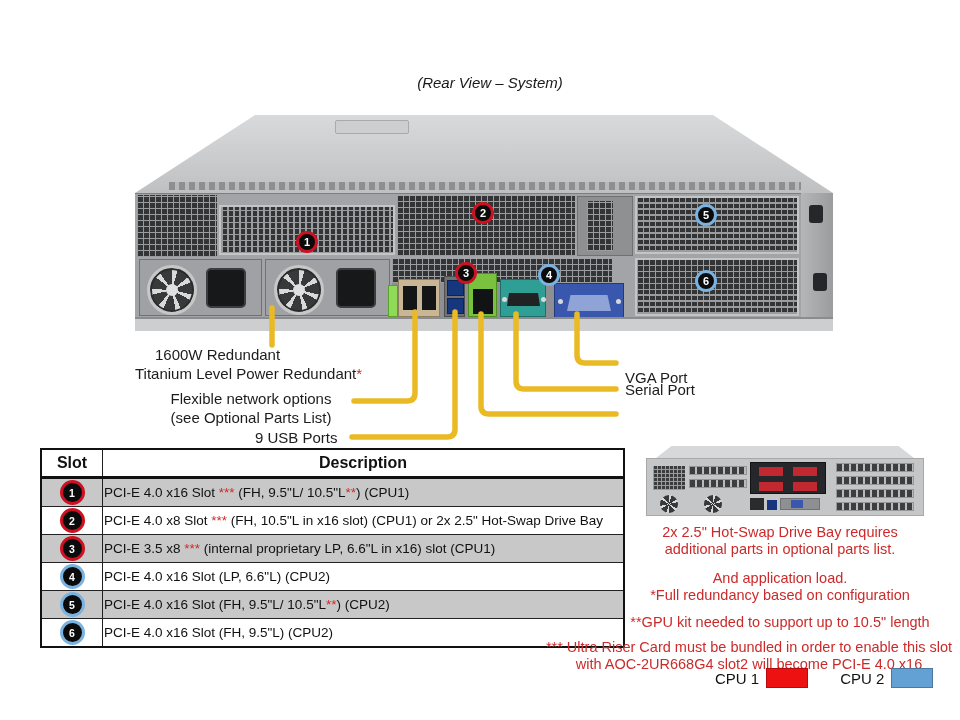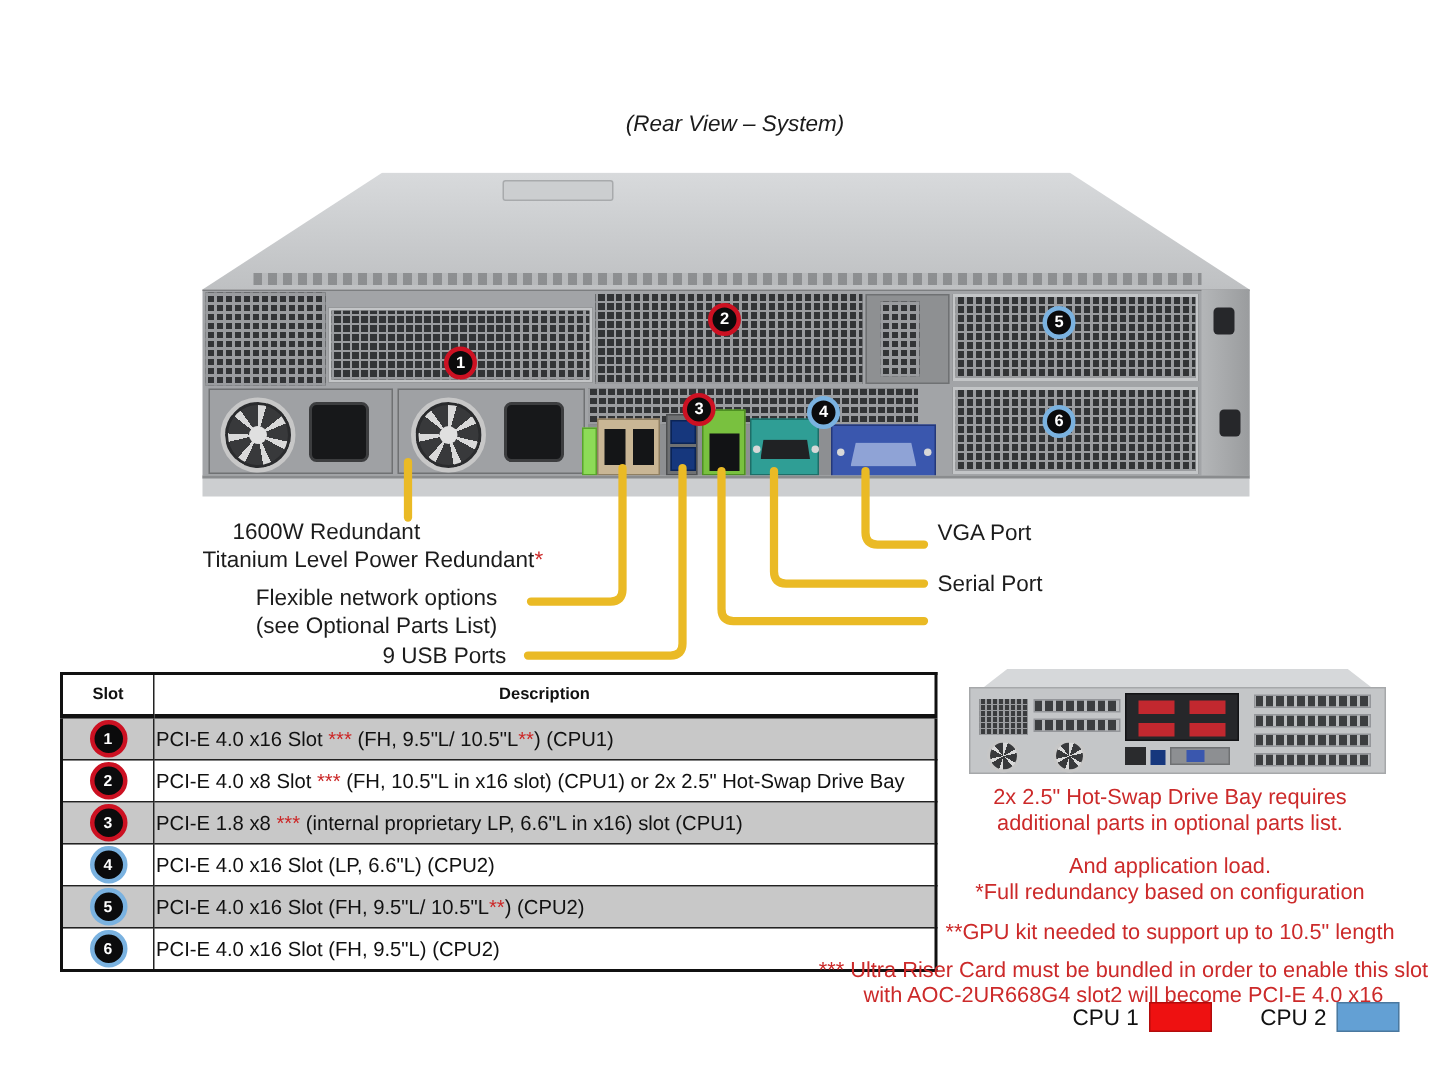--- a/index.html
+++ b/index.html
@@ -57,21 +57,21 @@
 
   
   .lbl{font-size:15px;color:#1c1c1c;}
   .red-txt{color:#cc2a2a;}
 
   
   .slot-table{left:40px;top:448px;width:585px;border-collapse:collapse;position:absolute;
       font-size:13.5px;color:#111;}
   .slot-table th,.slot-table td{border:1px solid #222;}
   .slot-table{border:2px solid #111;}
-  .slot-table th{height:24px;font-size:11px;font-weight:bold;border-bottom:3px solid #111;}
+  .slot-table th{height:24px;font-size:16px;font-weight:bold;border-bottom:3px solid #111;}
   .slot-table .th-slot{width:58px;}
   .slot-table td{height:24px;}
   .slot-table tr.shaded{background:#c8c8c8;}
   .slot-cell{text-align:center;}
   .desc-cell{}
   .badge{display:inline-flex;width:19px;height:19px;border-radius:50%;background:#0b0b0c;color:#fff;
       font-size:10.5px;font-weight:bold;align-items:center;justify-content:center;box-sizing:content-box;}
   .badge.ring-red{border:3px solid #cc1122;}
   .badge.ring-blue{border:3px solid #7ab2e0;}
 
@@ -175,42 +175,42 @@
 
   <div class="abs lbl" style="left:135px;top:345px;line-height:19px;">
     <div style="margin-left:20px;">1600W Redundant</div>
     <div><span>Titanium Level Power Redundant</span><span class="red-txt">*</span></div>
   </div>
   <div class="abs lbl" style="left:145px;top:389px;width:212px;text-align:center;line-height:19px;">
     <div>Flexible network options</div>
     <div>(see Optional Parts List)</div>
   </div>
   <div class="abs lbl" style="left:255px;top:429px;">9 USB Ports</div>
-  <div class="abs lbl" style="left:625px;top:347px;">VGA Port</div>
+  <div class="abs lbl" style="left:625px;top:369px;">VGA Port</div>
   <div class="abs lbl" style="left:625px;top:381px;">Serial Port</div>
 
   <table class="slot-table">
     <thead>
       <tr>
         <th class="th-slot">Slot</th>
         <th>Description</th>
       </tr>
     </thead>
     <tbody>
         <tr class="shaded">
           <td class="slot-cell"><span class="badge ring-red">1</span></td>
           <td class="desc-cell"><span>PCI-E 4.0 x16 Slot </span><span class="red-txt">***</span><span> (FH, 9.5"L/ 10.5"L</span><span class="red-txt">**</span><span>) (CPU1)</span></td>
         </tr>
         <tr>
           <td class="slot-cell"><span class="badge ring-red">2</span></td>
           <td class="desc-cell"><span>PCI-E 4.0 x8 Slot </span><span class="red-txt">***</span><span> (FH, 10.5"L in x16 slot) (CPU1) or 2x 2.5" Hot-Swap Drive Bay</span></td>
         </tr>
         <tr class="shaded">
           <td class="slot-cell"><span class="badge ring-red">3</span></td>
-          <td class="desc-cell"><span>PCI-E 1.8 x8 </span><span class="red-txt">***</span><span> (internal proprietary LP, 6.6"L in x16) slot (CPU1)</span></td>
+          <td class="desc-cell"><span>PCI-E 3.5 x8 </span><span class="red-txt">***</span><span> (internal proprietary LP, 6.6"L in x16) slot (CPU1)</span></td>
         </tr>
         <tr>
           <td class="slot-cell"><span class="badge ring-blue">4</span></td>
           <td class="desc-cell"><span>PCI-E 4.0 x16 Slot (LP, 6.6"L) (CPU2)</span></td>
         </tr>
         <tr class="shaded">
           <td class="slot-cell"><span class="badge ring-blue">5</span></td>
           <td class="desc-cell"><span>PCI-E 4.0 x16 Slot (FH, 9.5"L/ 10.5"L</span><span class="red-txt">**</span><span>) (CPU2)</span></td>
         </tr>
         <tr>

